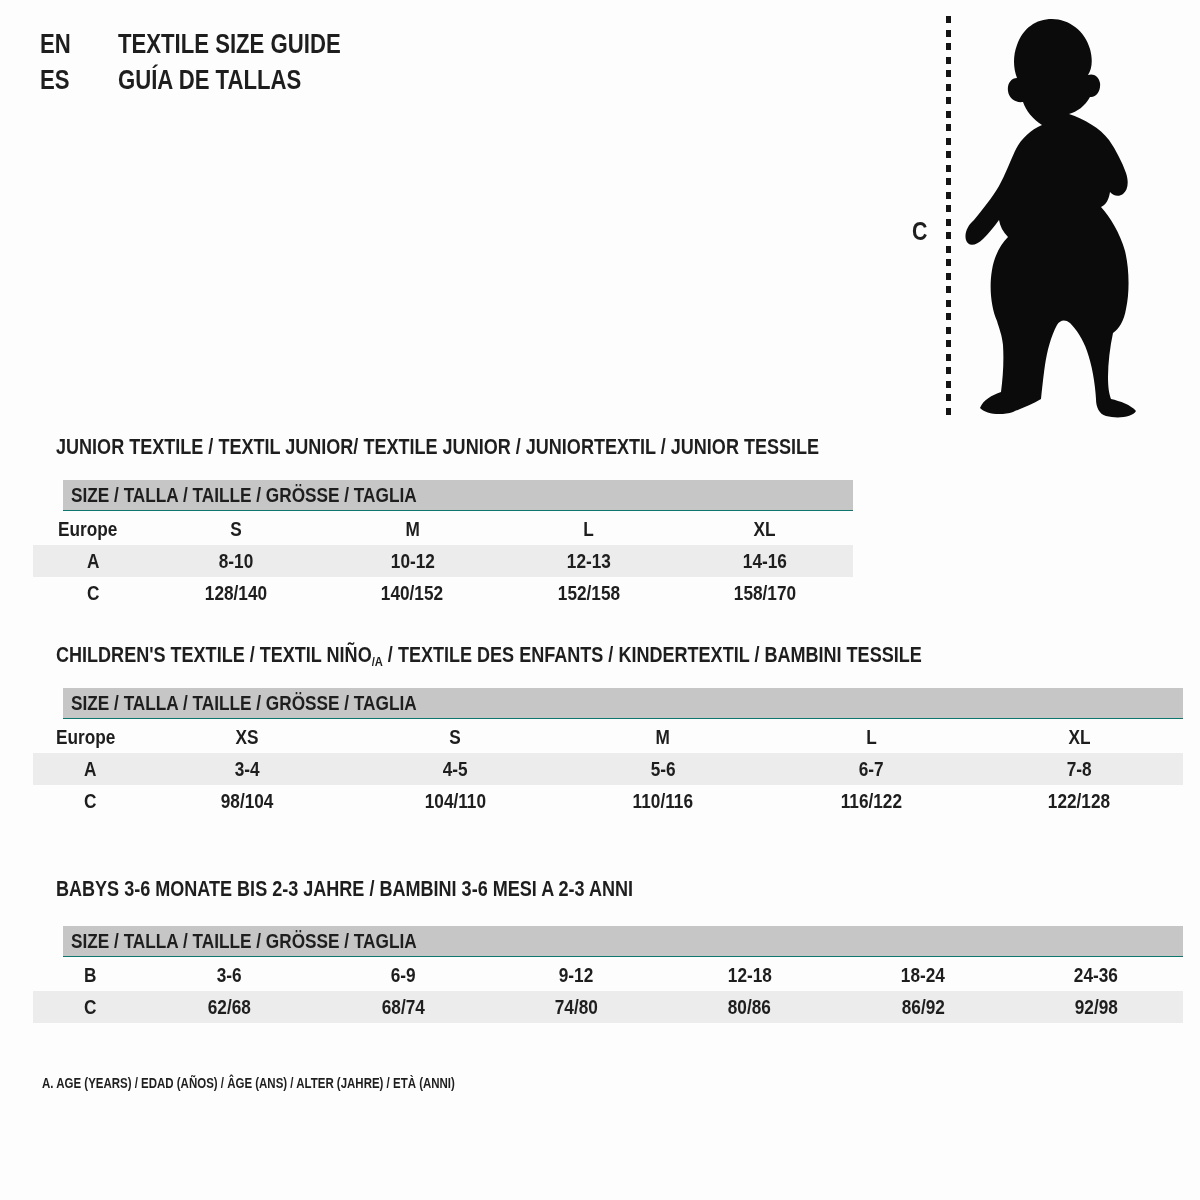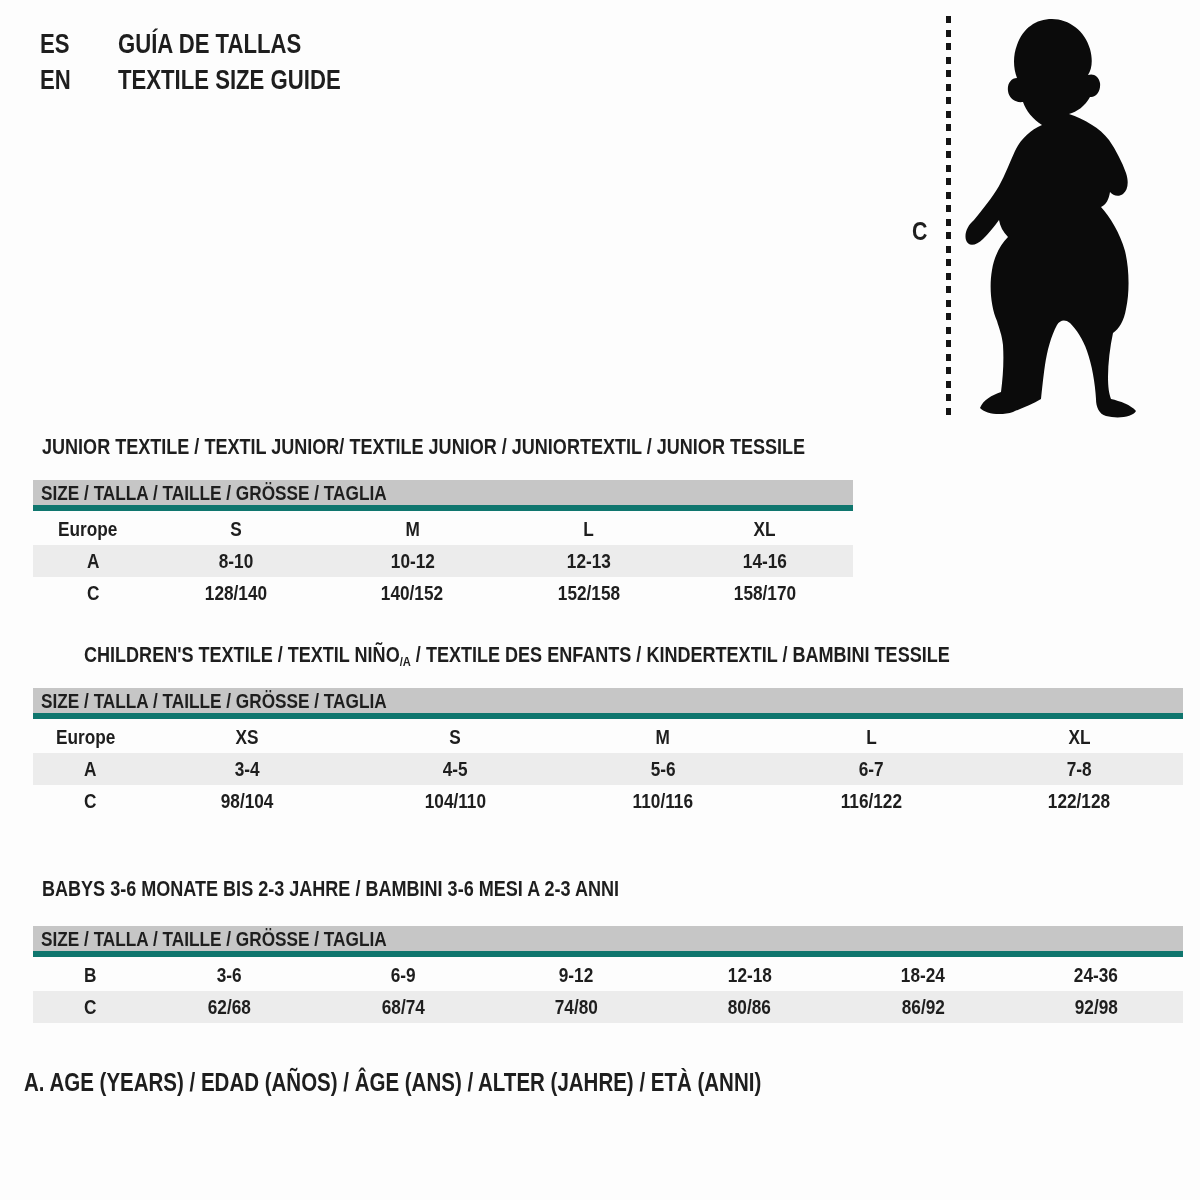--- a/index.html
+++ b/index.html
@@ -36,66 +36,66 @@
 
   
   .height-line {
     position: absolute; left: 946px; top: 16px; width: 5px; height: 400px;
     background: repeating-linear-gradient(to bottom, #141414 0 7px, transparent 7px 13.5px);
   }
   .height-label { position: absolute; left: 912px; top: 216px; font-size: 26px; }
   .baby-svg { position: absolute; left: 952px; top: 6px; width: 240px; height: 414px; }
 
   
-  .sec-title { position: absolute; left: 42px; font-size: 22px; line-height: 24px; white-space: nowrap; }
+  .sec-title { position: absolute; left: 56px; font-size: 22px; line-height: 24px; white-space: nowrap; }
   .sec-title sub { font-size: 62%; vertical-align: -0.28em; }
   .title-1 { top: 435px; }
-  .title-2 { top: 643px; margin-left: 42px; }
+  .title-2 { top: 643px; }
   .title-3a { top: 845px; }
   .title-3b { top: 877px; }
 
   
   .tbl { position: absolute; left: 33px; font-size: 21px; }
   .tbl-1 { top: 480px; width: 820px; }
   .tbl-2 { top: 688px; width: 1150px; }
   .tbl-3 { top: 926px; width: 1150px; }
   .tbl .hdr {
     height: 31px; background: var(--table_header_bg);
     display: flex; align-items: center; padding-left: 8px;
-    border-bottom: 6px solid #0f766e; margin-bottom: 2px;
+    border-bottom: 1px solid #0f766e; margin-bottom: 2px; margin-left: 30px;
   }
   .row { display: grid; height: 32px; align-items: center; }
   .tbl-1 .row { grid-template-columns: 115px repeat(4, 1fr); }
   .tbl-2 .row { grid-template-columns: 110px repeat(5, 1fr); }
   .tbl-3 .row { grid-template-columns: 110px repeat(6, 1fr); }
   .row.shaded { background: var(--row_shaded_bg); }
   .row .lb { padding-left: 8px; text-align: center; }
   .row .cl { text-align: center; }
 
   
   .legend {
-    position: absolute; left: 24px; top: 1066px;
+    position: absolute; left: 42px; top: 1066px;
     display: grid; grid-auto-rows: 33px;
-    font-size: 25px;
+    font-size: 14px;
   }
   .legend-line { display: flex; align-items: center; }
 </style>
 </head>
 <body>
 
 <div class="page">
 
   <div class="langs">
     <div class="lang-row">
+      <span class="lang-code"><span class="cnd">EN</span></span>
+      <span class="cnd">TEXTILE SIZE GUIDE</span>
+    </div>
+    <div class="lang-row">
       <span class="lang-code"><span class="cnd">ES</span></span>
       <span class="cnd">GUÍA DE TALLAS</span>
-    </div>
-    <div class="lang-row">
-      <span class="lang-code"><span class="cnd">EN</span></span>
-      <span class="cnd">TEXTILE SIZE GUIDE</span>
     </div>
   </div>
 
   <div class="height-line"></div>
   <div class="height-label"><span class="cnd">C</span></div>
   <svg class="baby-svg" viewBox="0 0 240 412" aria-hidden="true">
     <path fill="var(--silhouette)" d="M100 12
       C117 12 133 24 138 42 C141 53 140 62 136 68
       C141 66 147 69 148 76 C149 84 144 91 138 90
       C133 99 125 105 117 107

